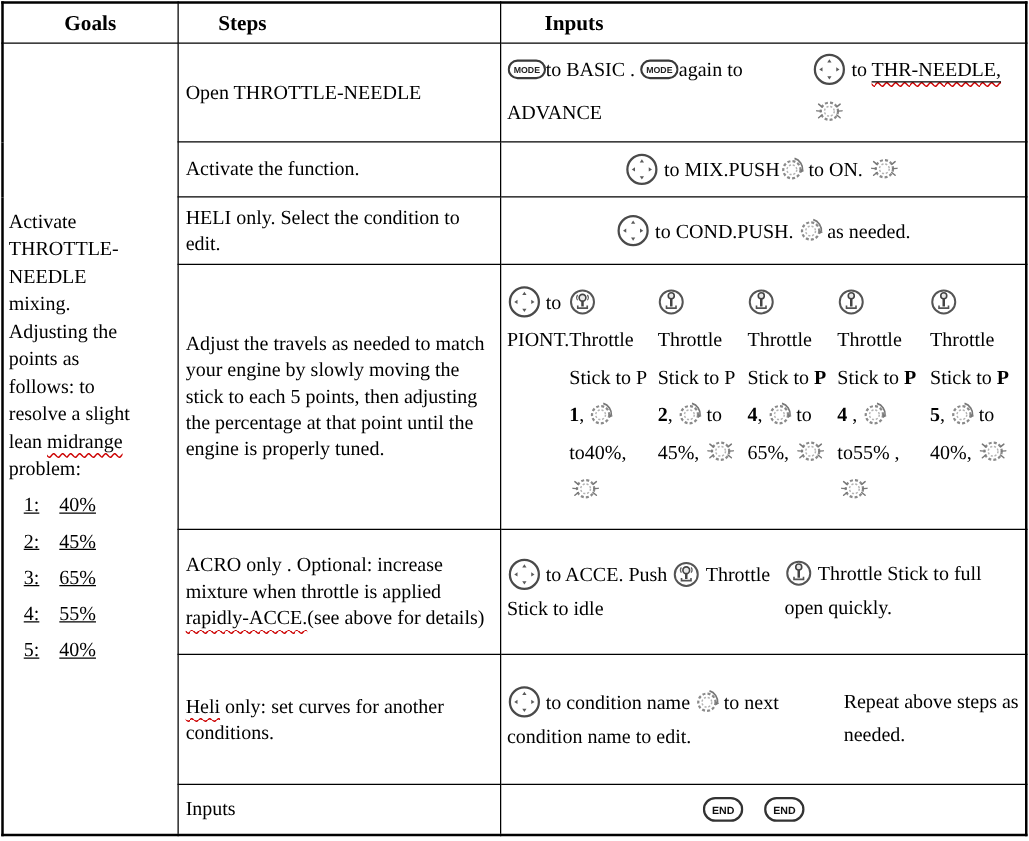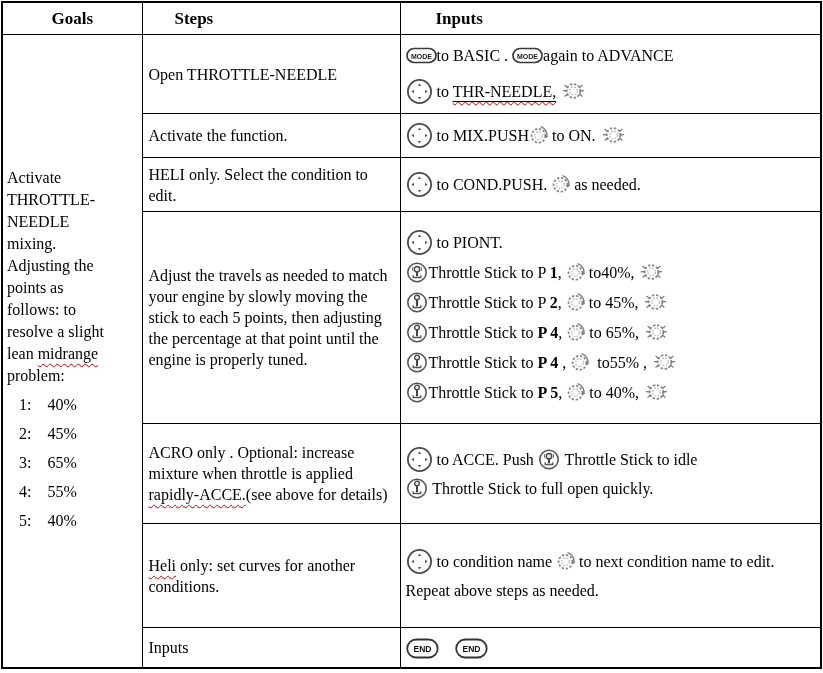--- a/index.html
+++ b/index.html
@@ -13,27 +13,27 @@
   tr.row-0{height:79px;}
   tr.row-1{height:44px;}
   tr.row-2{height:54px;}
   tr.row-3{height:212px;}
   tr.row-4{height:100px;}
   tr.row-5{height:104px;}
   tr.row-6{height:40px;}
   td.goals-cell{vertical-align:middle;}
   .goals-inner{padding-left:4px;padding-right:8px;font-size:16px;}
   .goal-line{line-height:22px;white-space:nowrap;}
-  .points{margin-top:3px;}
+  .points{margin-top:3px;text-decoration:underline;}
   .point{line-height:29px;padding-left:12px;white-space:nowrap;}
   .point .val{margin-left:16px;}
   td.step-cell{padding:3px 8px 3px 6px;font-size:16px;}
   .step-text{line-height:21px;}
   td.inputs-cell{padding:2px 4px 2px 5px;font-size:16px;}
-  .inputs-inner{display:flex;flex-direction:column;justify-content:center;height:100%;}
+  .inputs-inner{display:flex;flex-direction:row;justify-content:center;height:100%;}
   .para{line-height:27px;margin:1px 0;}
   tr.row-3 .para{line-height:30px;margin:0;}
   tr.row-0 .para{line-height:34px;}
   .bold{font-weight:bold;}
   .squiggle{text-decoration-line:underline;text-decoration-style:wavy;text-decoration-color:#c00;text-decoration-thickness:1px;text-underline-offset:3.5px;}
   .u-solid{text-decoration-line:underline;text-decoration-style:solid;text-decoration-color:#000;text-decoration-thickness:1px;text-align:right;}
   svg.icon{vertical-align:-5px;}
   svg.icon.cursor{vertical-align:-8px;}
   svg.icon.mode{vertical-align:-3px;}
   svg.icon.end{vertical-align:-6px;margin-right:16px;}

